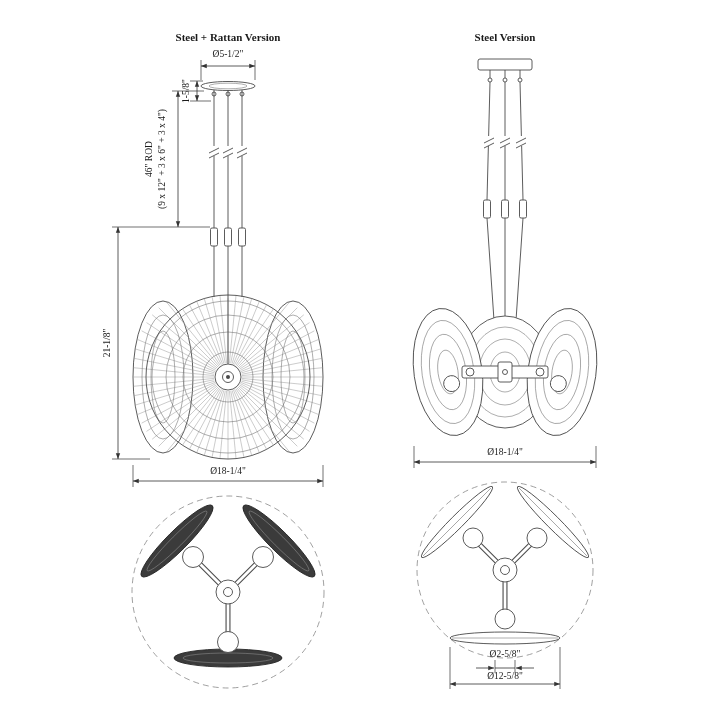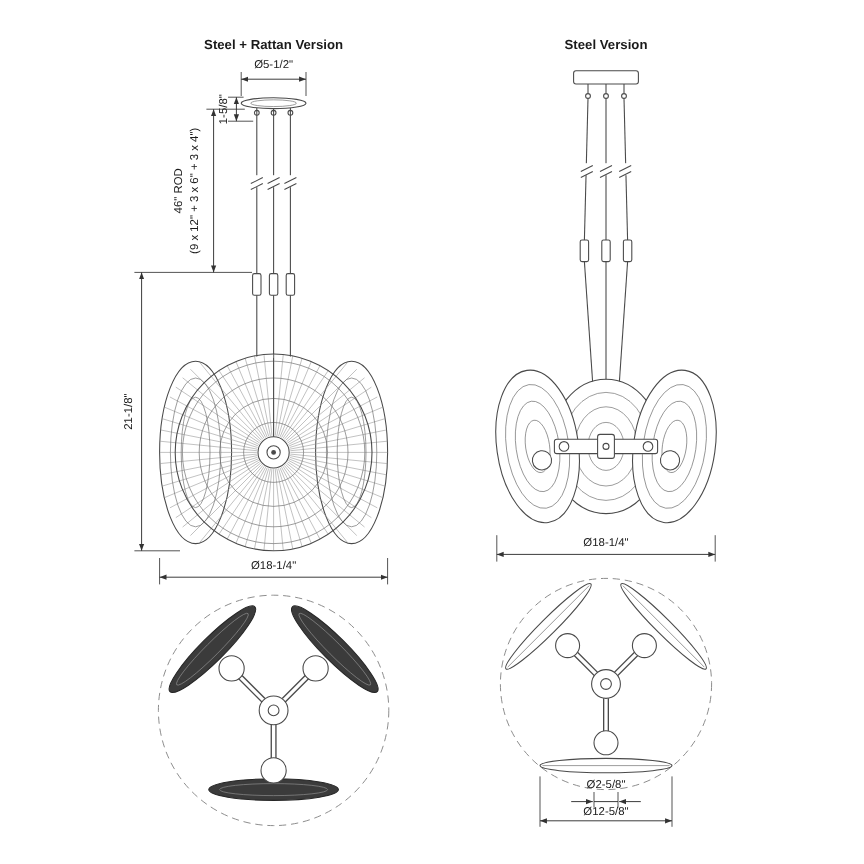--- a/index.html
+++ b/index.html
@@ -1,16 +1,16 @@
 <!DOCTYPE html>
 <html><head>
 <meta charset="utf-8">
 <style>
   html,body{margin:0;padding:0;background:#ffffff;}
-  #page{position:relative;width:720px;height:720px;background:#ffffff;font-family:Liberation Sans, sans-serif;overflow:hidden;}
+  #page{position:relative;width:720px;height:720px;background:#ffffff;font-family:Liberation Serif, serif;overflow:hidden;}
   svg{position:absolute;left:0;top:0;}
   .t{font-size:9.5px;fill:#1a1a1a;}
   .title{font-size:11px;font-weight:bold;fill:#1a1a1a;}
   .ln{stroke:#4a4a4a;stroke-width:0.9;fill:none;}
   .wfill{fill:#ffffff;stroke:#4a4a4a;stroke-width:0.9;}
   .ring{stroke:#6a6a6a;stroke-width:0.55;fill:none;}
   .dark{fill:#3b3b3b;stroke:#262626;stroke-width:0.9;}
   .darkline{stroke:#8a8a8a;stroke-width:0.6;fill:none;}
   .dash{stroke:#888888;stroke-width:0.8;fill:none;stroke-dasharray:6 4;}
   .dim{stroke:#333333;stroke-width:0.8;fill:none;}

